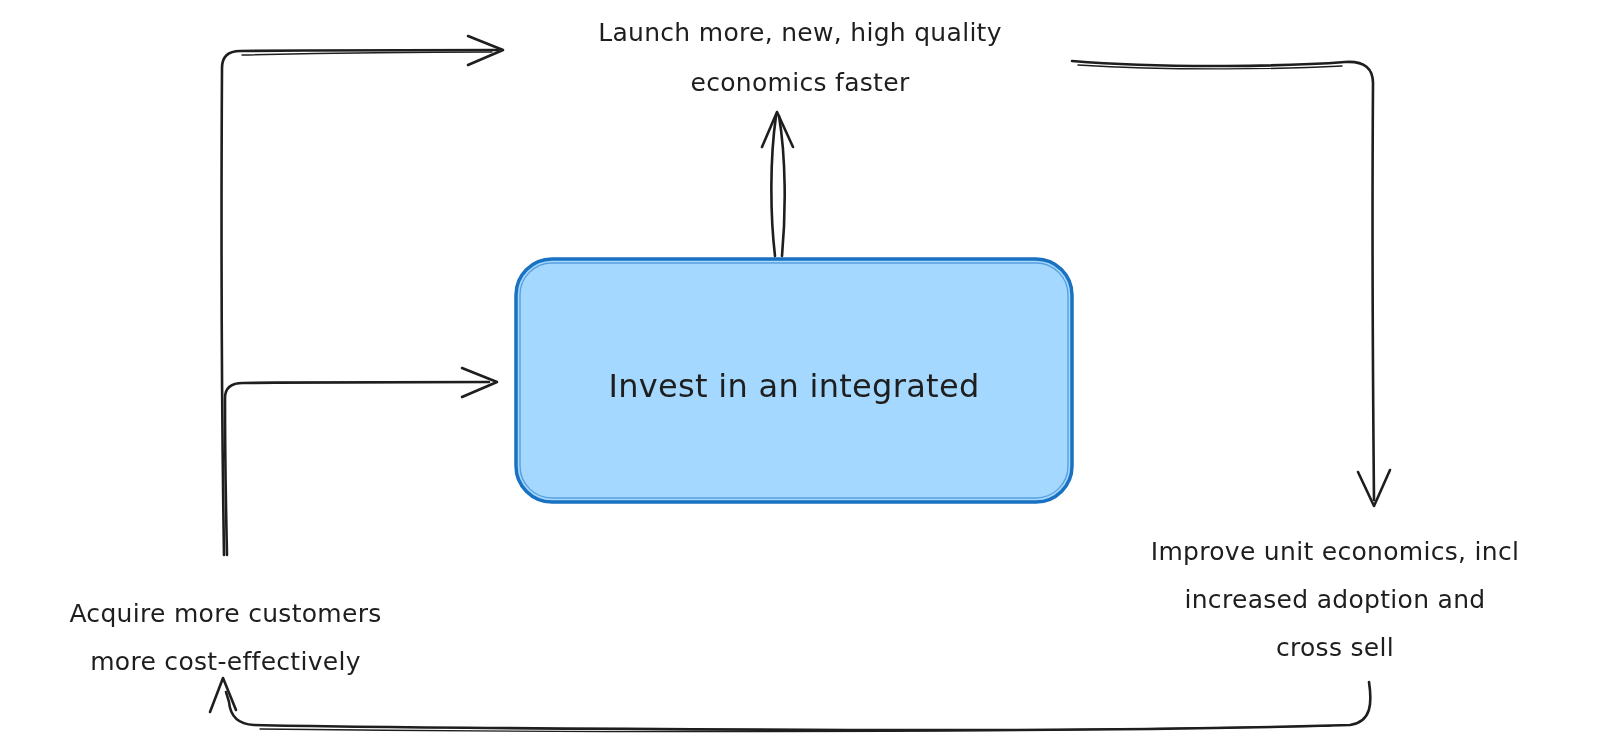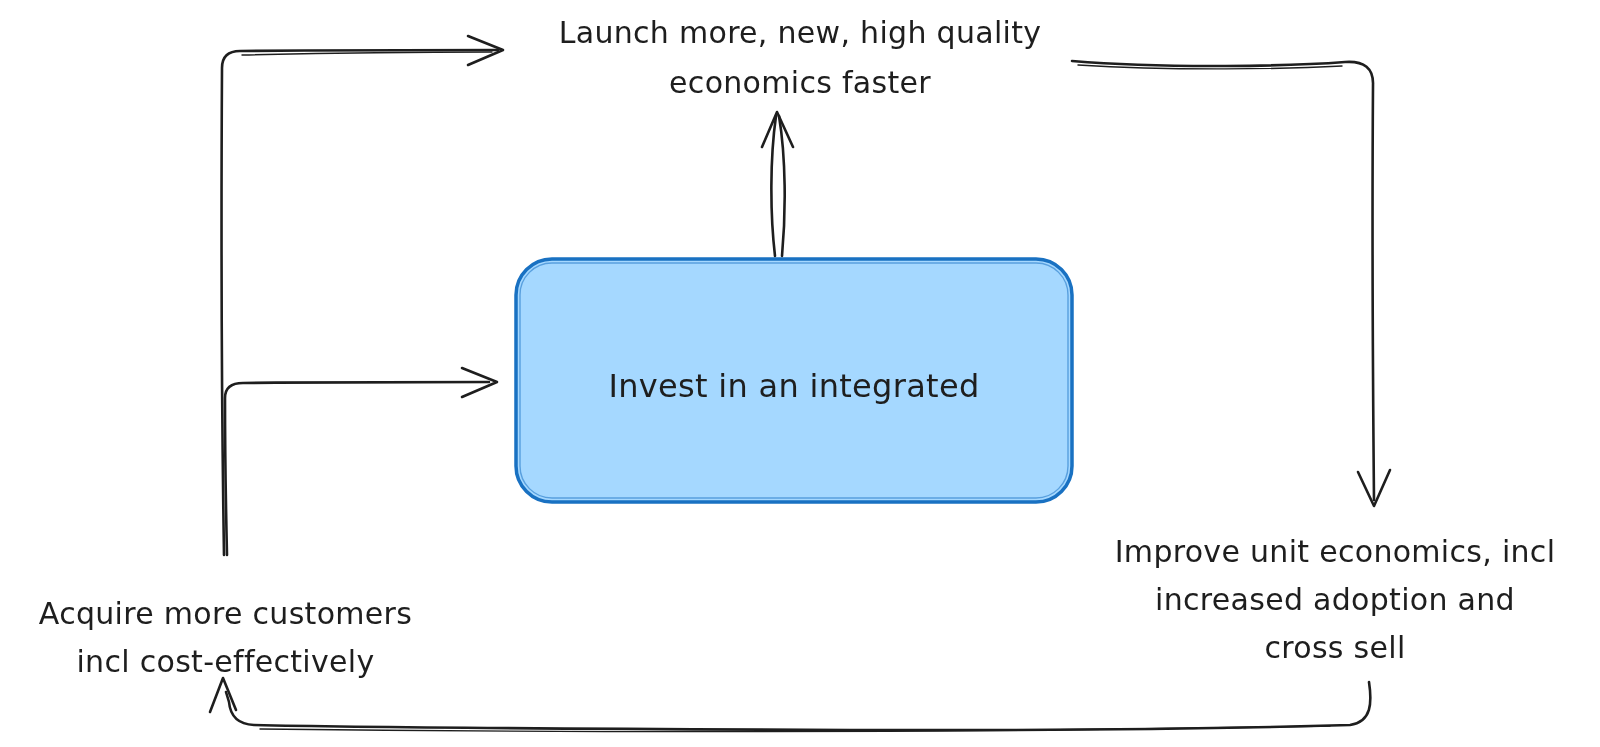--- a/index.html
+++ b/index.html
@@ -18,21 +18,21 @@
   .edges-layer {
     position: absolute;
     inset: 0;
     width: 1600px;
     height: 747px;
   }
   .node-label {
     position: absolute;
     text-align: center;
     color: #1e1e1e;
-    font-size: 30px;
+    font-size: 25px;
     line-height: 48px;
     letter-spacing: 0.3px;
     white-space: nowrap;
   }
   .node-label .text-line {
     display: block;
   }
   .center-box-label {
     position: absolute;
     left: 516px;
@@ -106,16 +106,16 @@
   </div>
 
   <div class="node-label label-improve">
     <span class="text-line">Improve unit economics, incl</span>
     <span class="text-line">increased adoption and</span>
     <span class="text-line">cross sell</span>
   </div>
 
   <div class="node-label label-acquire">
     <span class="text-line">Acquire more customers</span>
-    <span class="text-line">incl cost-effectively</span>
+    <span class="text-line">more cost-effectively</span>
   </div>
 
 </div>
 
 </body></html>

